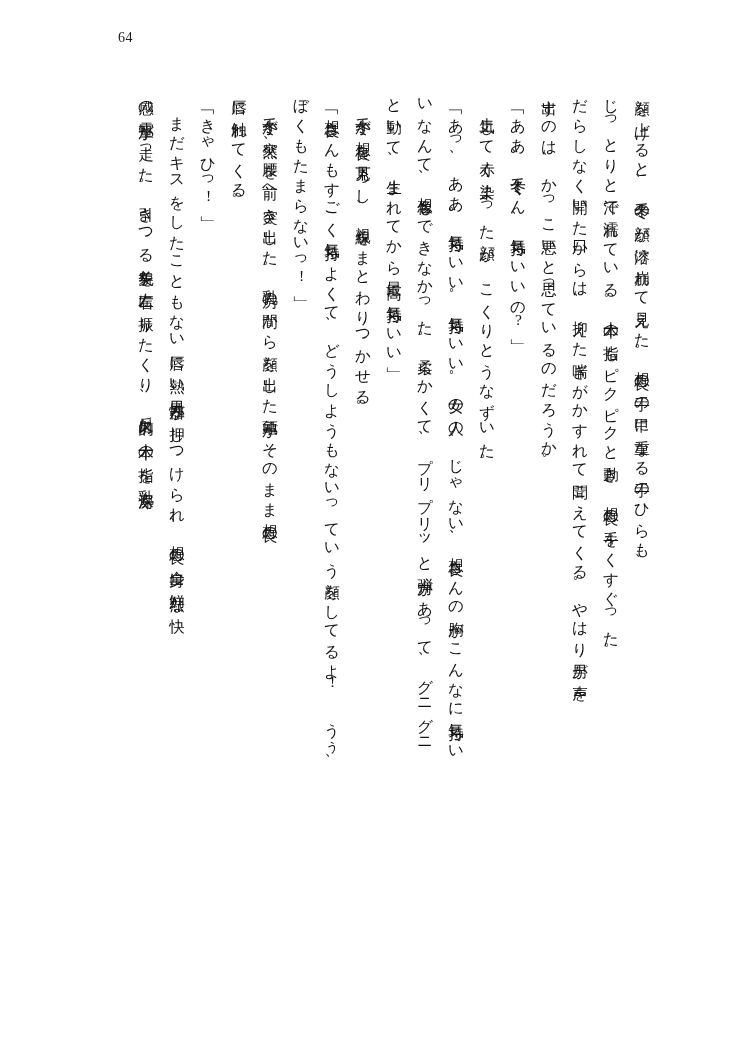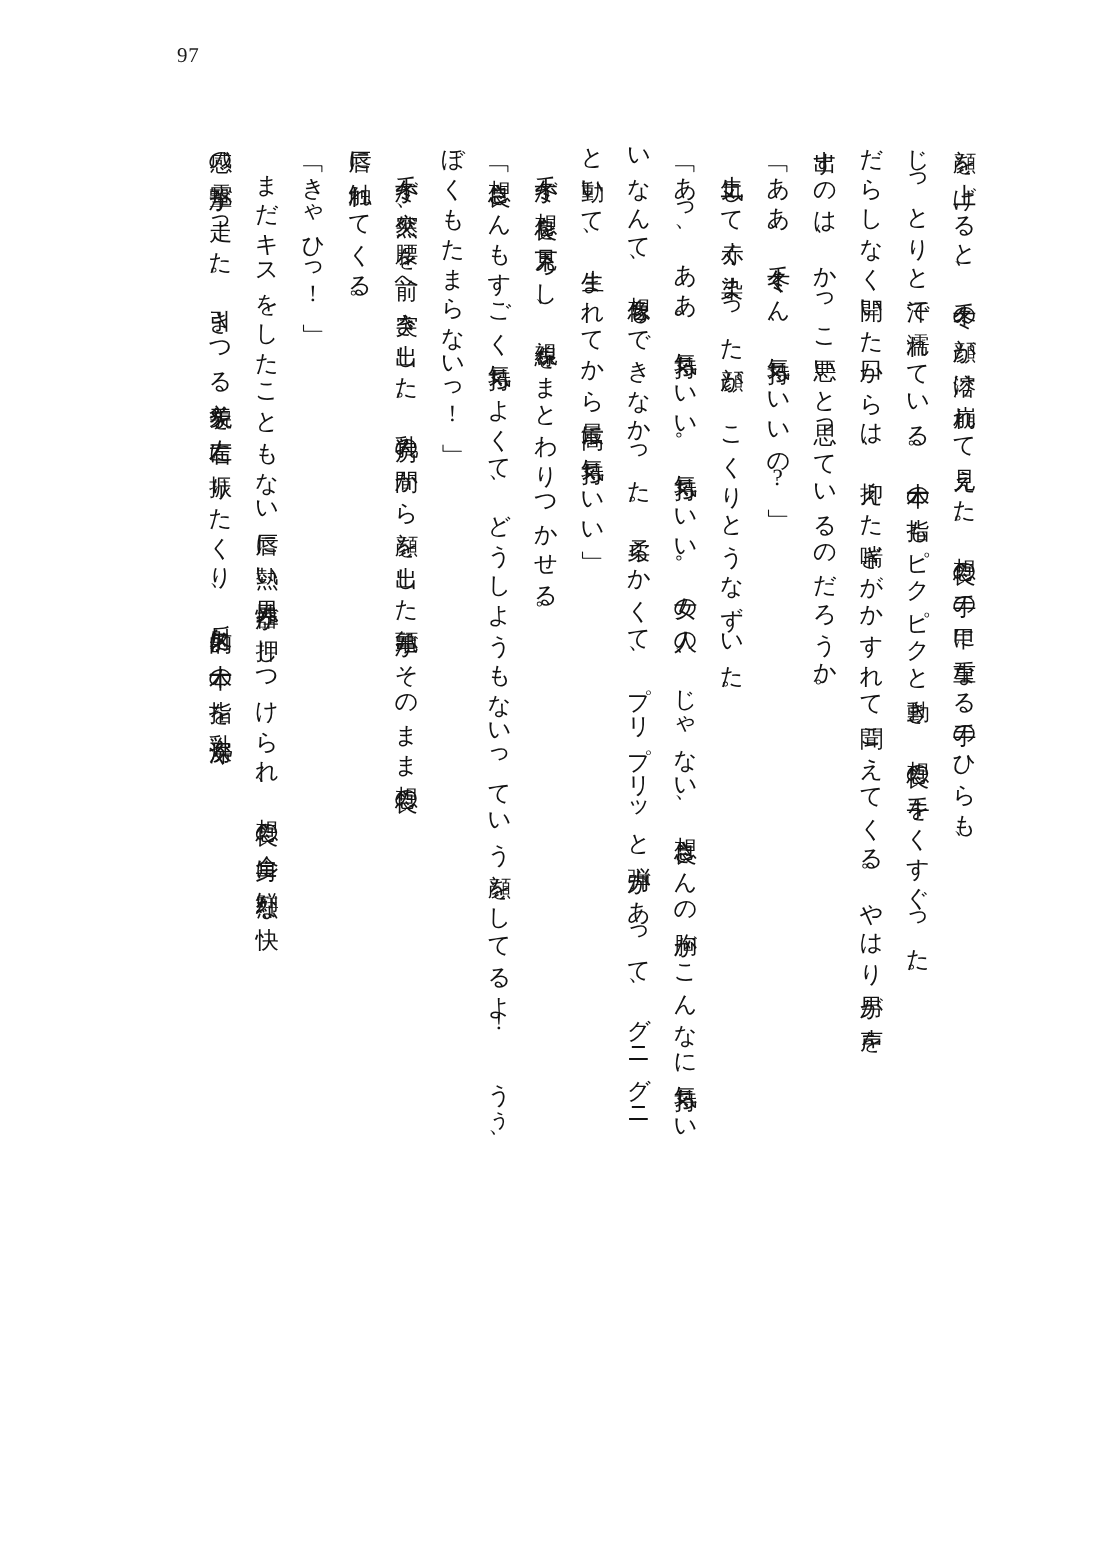--- a/index.html
+++ b/index.html
@@ -51,21 +51,21 @@
   }
   .line.indent {
     padding-top: 17px;
   }
 </style>
 </head>
 <body>
 
 <div class="page">
 
-  <div class="page-number">97</div>
+  <div class="page-number">64</div>
 
   <div class="text-block">
     <div class="line">顔を上げると、千冬の顔が溶け崩れて見えた。想良の手の甲に重なる手のひらも、</div>
     <div class="line">じっとりと汗で濡れている。十本の指もピクピクと動き、想良の手をくすぐった。</div>
     <div class="line">だらしなく開いた口からは、抑えた喘ぎがかすれて聞こえてくる。やはり男が声を</div>
     <div class="line">出すのは、かっこ悪いと思っているのだろうか。</div>
     <div class="line indent">「ああ、千冬くん、気持ちいいの?」</div>
     <div class="line indent">上気して赤く染まった顔が、こくりとうなずいた。</div>
     <div class="line indent">「あっ、ああ。気持ちいい。気持ちいい。女の人の、じゃない、想良さんの胸がこんなに気持ちい</div>
     <div class="line">いなんて、想像もできなかった。柔らかくて、プリプリッと弾力があって、グニグニ</div>

